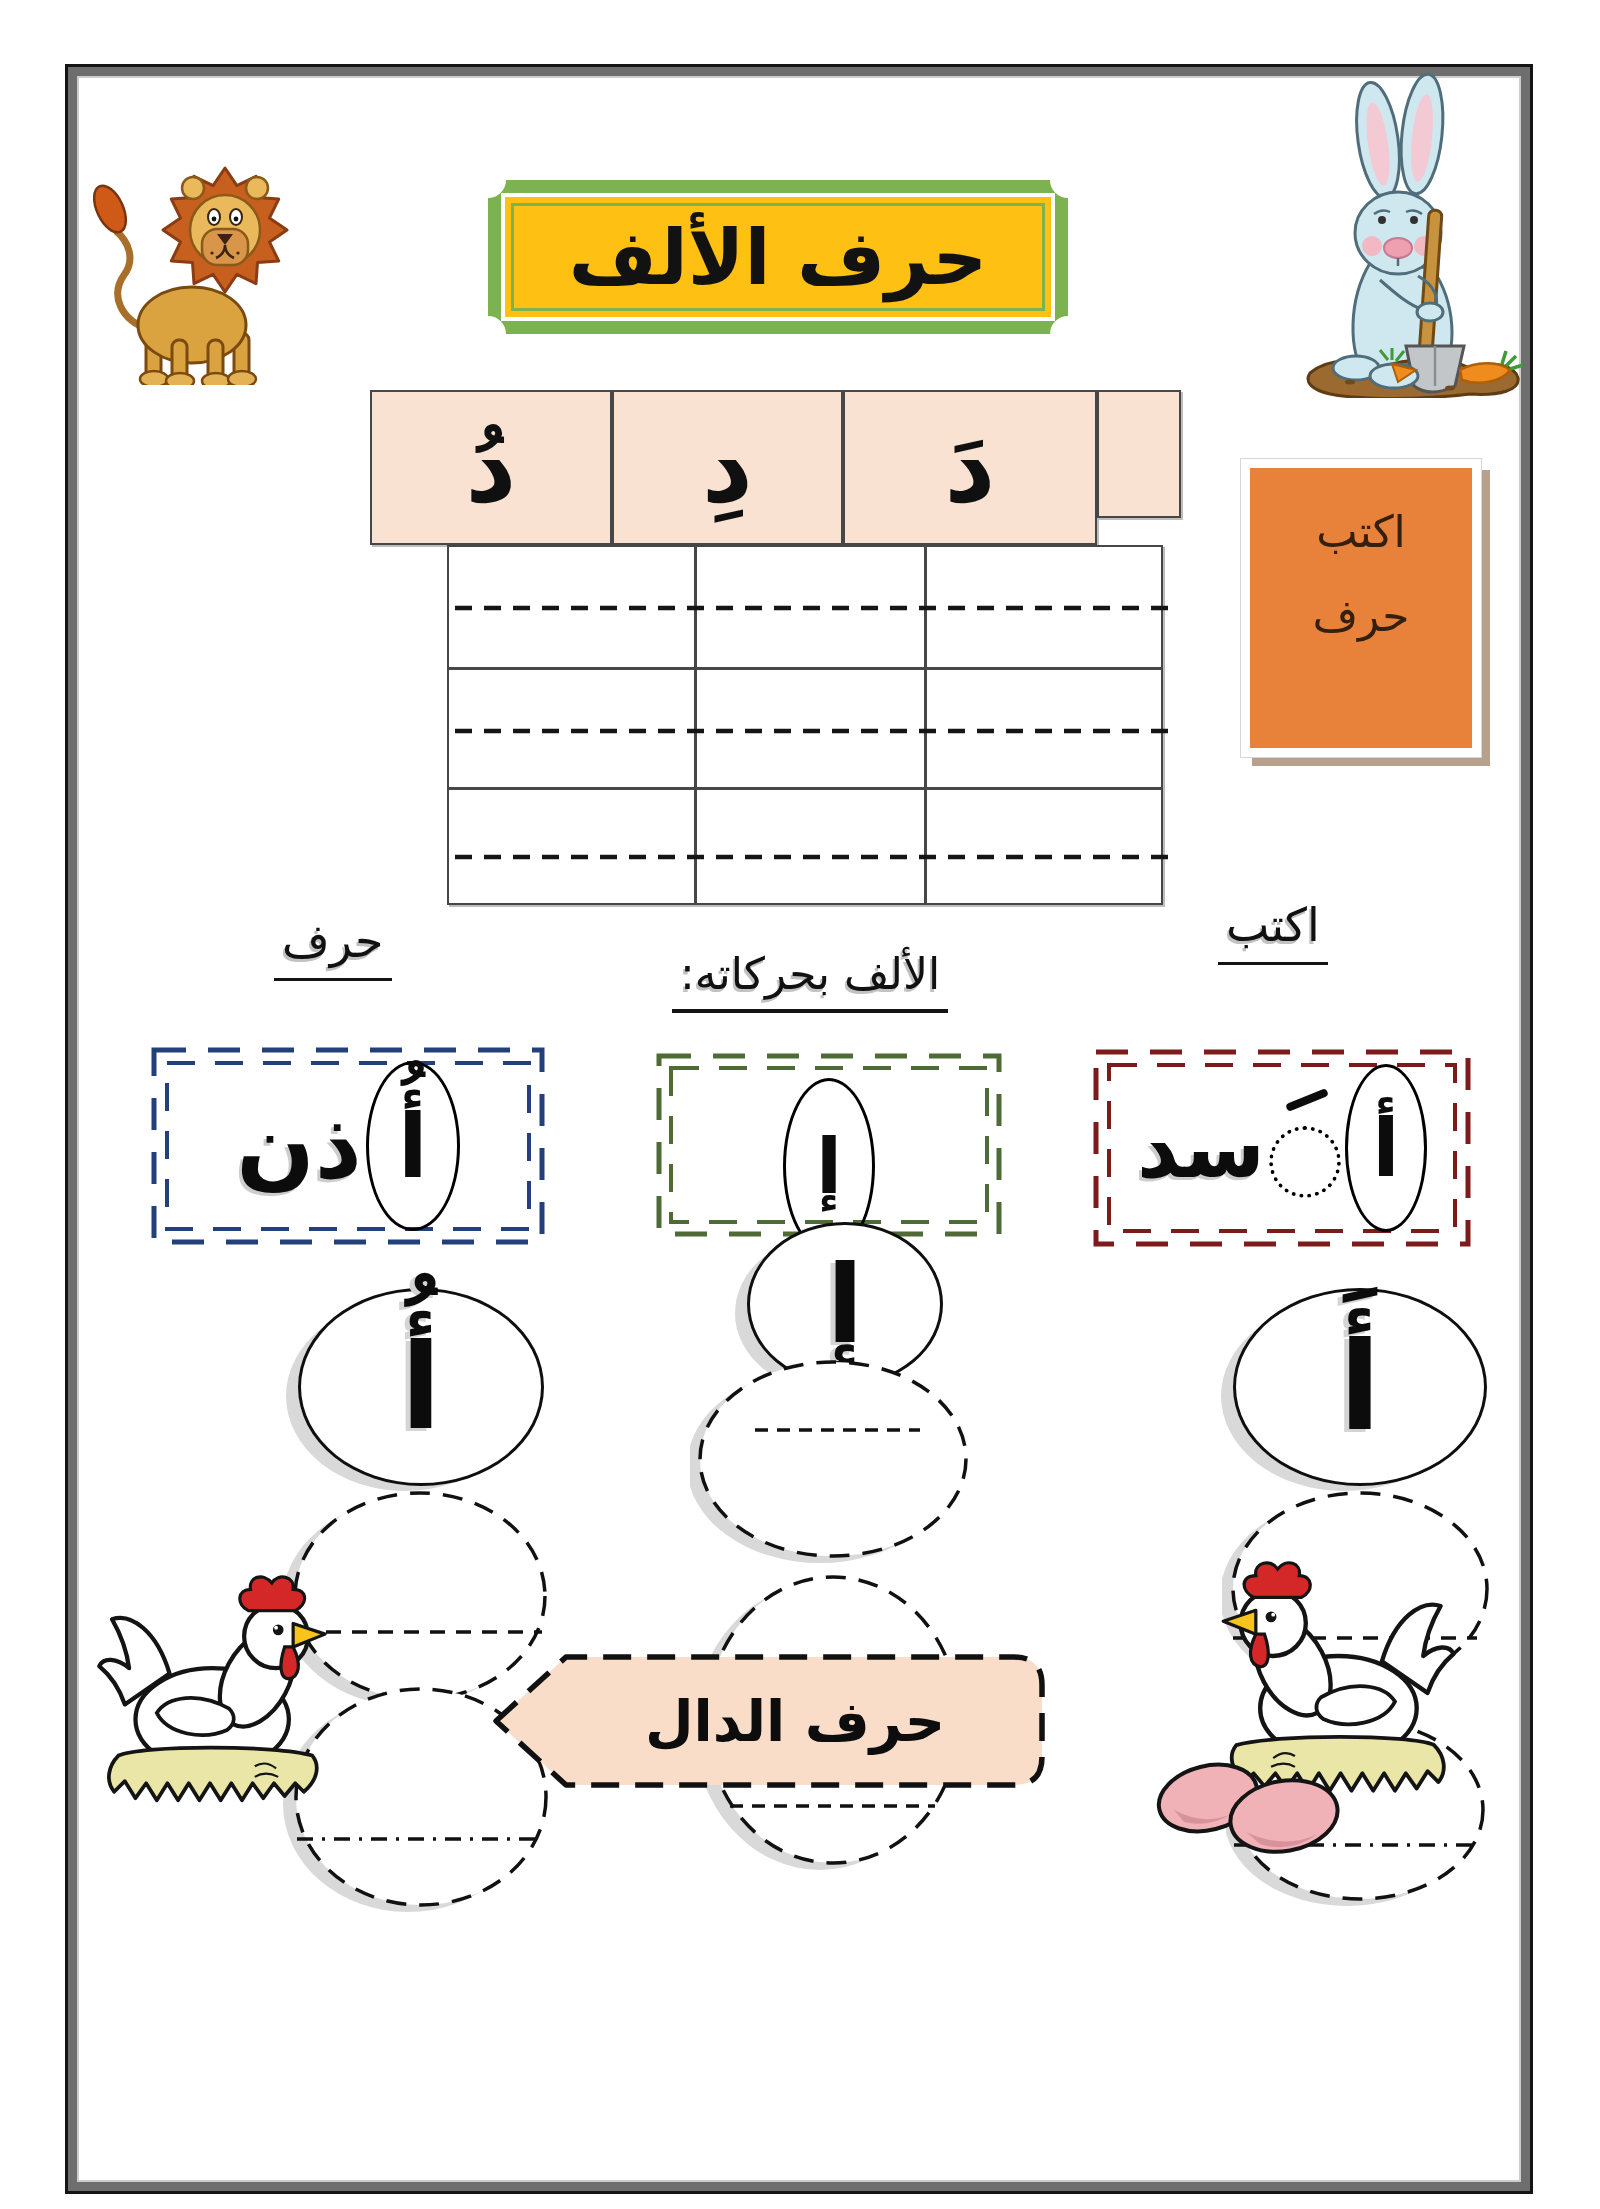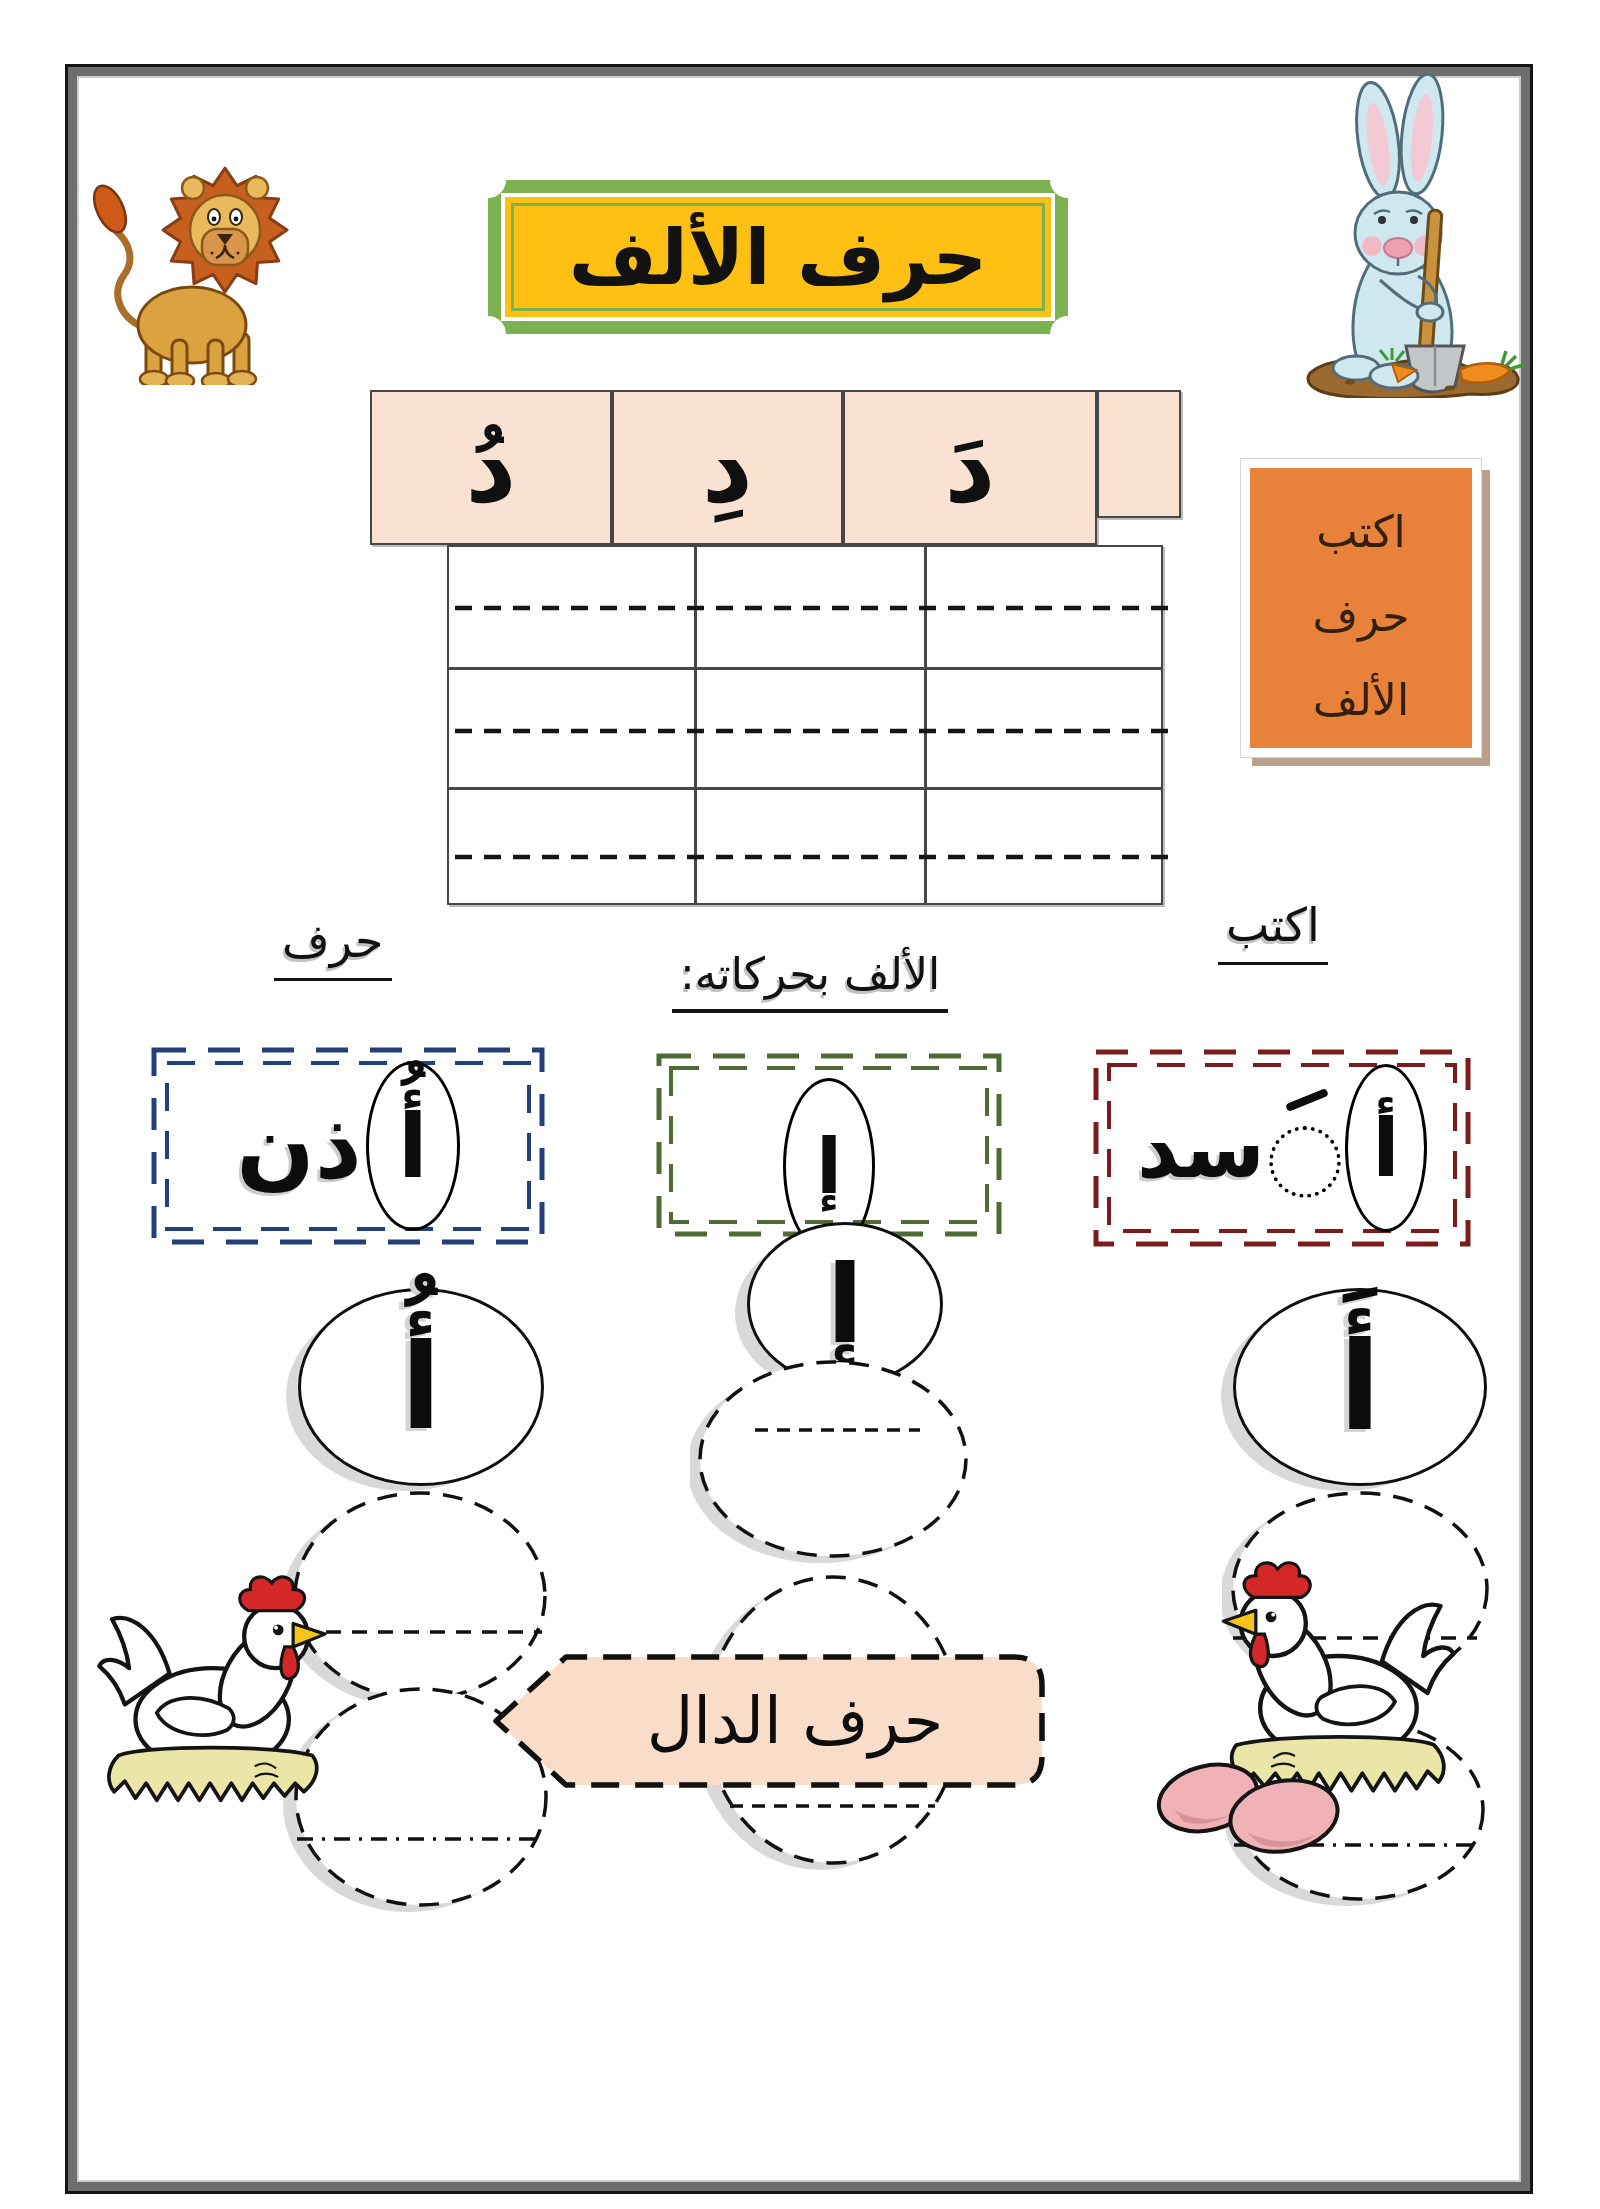--- a/index.html
+++ b/index.html
@@ -78,21 +78,21 @@
     box-shadow: -16px 9px 0 -4px #d9d9d9; z-index: 3;
     font-weight:bold; color:#0c0c0c; text-shadow:-5px 3px 0 #d4d4d4; direction: rtl;
   }
 
   .z1{z-index:1}.z2{z-index:2}.z3{z-index:3}.z4{z-index:4}.z5{z-index:5}
 
   
   .dal-text {
     position:absolute; left: 560px; top: 1656px; width: 470px; height: 130px; z-index:4;
     display:flex; align-items:center; justify-content:center; direction: rtl;
-    font-size: 64px; font-weight:normal; color:#0d0d0d;
+    font-size: 56px; font-weight:bold; color:#0d0d0d;
   }
 </style>
 </head>
 <body>
 
 <div class="canvas">
 
   <div class="frame"></div>
 
   <div class="abs" style="left:90px;top:135px;width:200px;height:250px;">
@@ -187,21 +187,20 @@
   <svg class="abs z1" style="left:447px;top:545px;" width="740" height="360">
     <line x1="8" y1="63" x2="733" y2="63" stroke="#151515" stroke-width="4.5" stroke-dasharray="17 12"></line>
     <line x1="8" y1="186" x2="733" y2="186" stroke="#151515" stroke-width="4.5" stroke-dasharray="17 12"></line>
     <line x1="8" y1="312" x2="733" y2="312" stroke="#151515" stroke-width="4.5" stroke-dasharray="17 12"></line>
   </svg>
 
   <div class="abs onote">
     <div class="onote-inner">
       <div>اكتب</div>
       <div>حرف</div>
-      <div>الألف</div>
     </div>
   </div>
 
   <div class="lbl" style="left:1218px;top:898px;">اكتب</div>
   <div class="lbl" style="left:274px;top:914px;">حرف</div>
   <div class="lbl" style="left:672px;top:948px;font-size:44px;border-bottom-width:4px;">الألف بحركاته:</div>
 
   <div class="wbox z2" style="left:150px;top:1046px;width:396px;height:200px;">
     <svg width="396" height="200">
       <rect x="4" y="4" width="388" height="192" fill="none" stroke="#24407c" stroke-width="5" stroke-dasharray="32 22"></rect>

